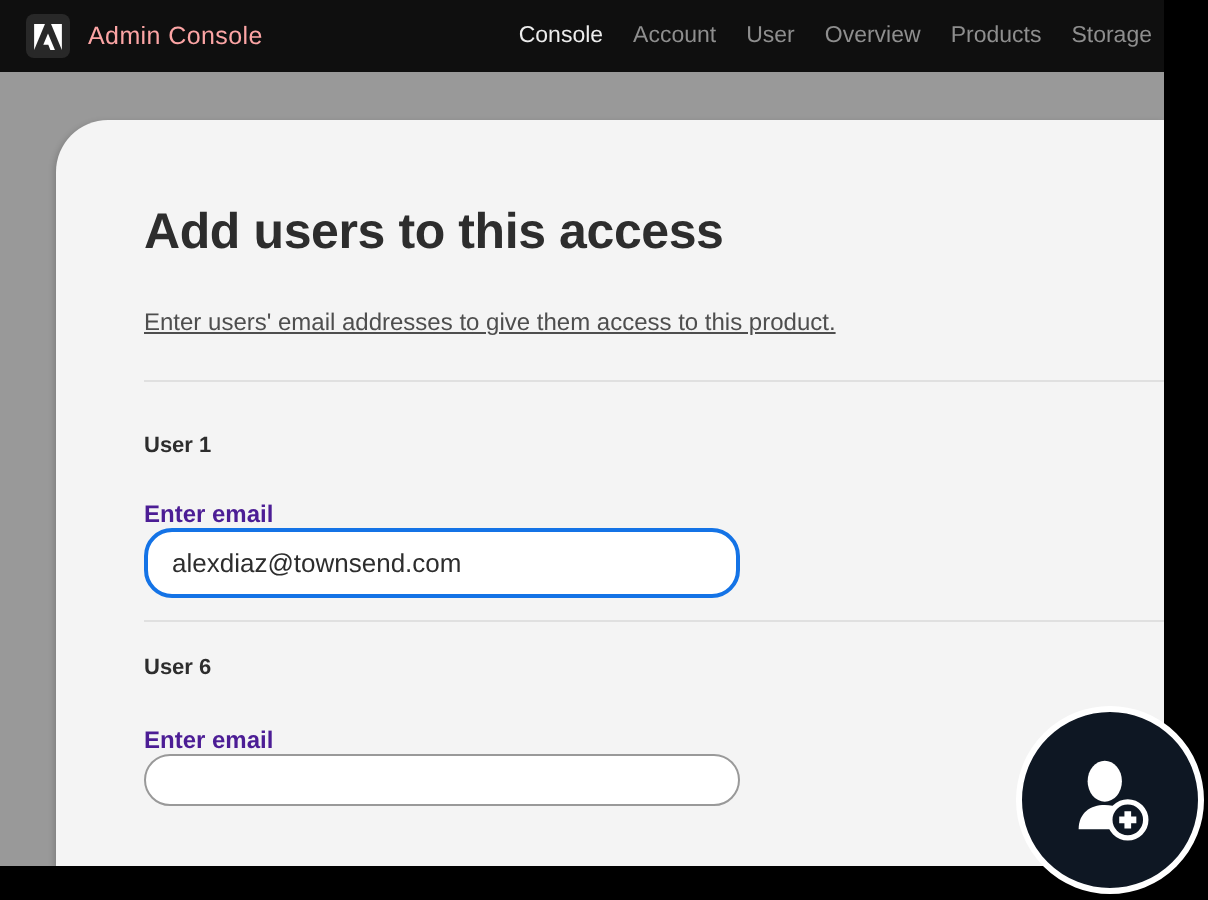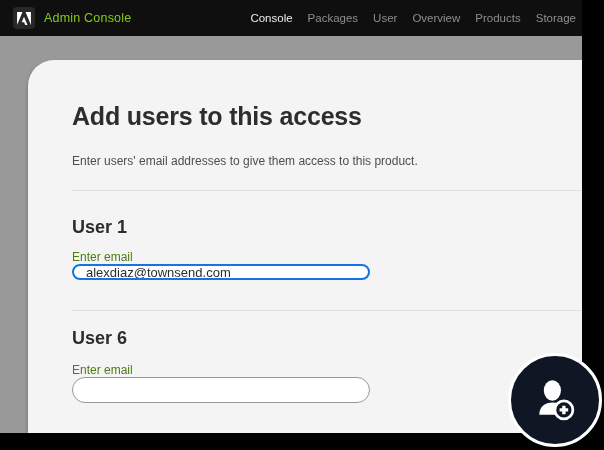--- a/index.html
+++ b/index.html
@@ -13,60 +13,60 @@
   .topbar{
     position:absolute;left:0;top:0;width:582px;height:36px;
     background:#0F0F0F;display:flex;align-items:center;
     box-sizing:border-box;padding:0 6px 0 13px;
   }
   .logo-tile{
     width:22px;height:22px;border-radius:4px;background:#282828;
     display:flex;align-items:center;justify-content:center;flex:0 0 auto;
   }
   .logo-tile svg{display:block;}
-  .app-title{color:#84cc16;font-size:12.5px;margin-left:9px;letter-spacing:.2px;}
+  .app-title{color:#fca5a5;font-size:12.5px;margin-left:9px;letter-spacing:.2px;}
   .nav{margin-left:auto;display:flex;align-items:center;gap:15px;}
   .nav-item{font-size:11.5px;color:#8E8E8E;cursor:pointer;white-space:nowrap;}
   .nav-item.active{color:#ECECEC;}
   
   .page-bg{
     position:absolute;left:0;top:36px;width:582px;height:397px;
     background:#999999;
   }
   
   .card{
     position:absolute;left:28px;top:60px;width:554px;height:373px;
     background:#F4F4F4;border-top-left-radius:26px;
     box-shadow:-1px 1px 3px rgba(0,0,0,0.18);
   }
   .card-title{
     position:absolute;left:44px;top:42px;
     font-size:25px;font-weight:700;color:#2D2D2D;letter-spacing:-0.2px;
   }
   .card-subtitle{
     position:absolute;left:44px;top:94px;
-    font-size:12px;color:#4E4E4E;
+    font-size:12px;color:#4E4E4E;text-decoration:underline;
   }
   .divider{position:absolute;left:44px;right:0;height:1px;background:#E0E0E0;}
   .divider-1{top:130px;}
   .divider-2{top:250px;}
-  .user-label{position:absolute;left:44px;font-size:18px;font-weight:700;color:#2D2D2D;}
+  .user-label{position:absolute;left:44px;font-size:11px;font-weight:700;color:#2D2D2D;}
   .user-label-1{top:157px;}
   .user-label-2{top:268px;}
-  .field-label{position:absolute;left:44px;font-size:12px;color:#4d7c0f;}
+  .field-label{position:absolute;left:44px;font-size:12px;color:#4c1d95;font-weight:bold;}
   .field-label-1{top:190px;}
   .field-label-2{top:303px;}
   .email-input{
     position:absolute;left:44px;width:298px;box-sizing:border-box;
     border-radius:14px;background:#FFFFFF;outline:none;
     font-family:"Liberation Sans", sans-serif;font-size:13px;color:#2D2D2D;
     padding:0 12px;
   }
   .email-input.focused{
-    top:204px;height:16px;border:2px solid #1473E6;
+    top:204px;height:35px;border:2px solid #1473E6;
   }
   .email-input.blank{
     top:317px;height:26px;border:1px solid #999999;
   }
   
   .fab{
     position:absolute;left:508px;top:353px;width:88px;height:88px;
     border-radius:50%;background:#0E1723;border:3px solid #FFFFFF;
     display:flex;align-items:center;justify-content:center;
     cursor:pointer;z-index:5;
@@ -79,21 +79,21 @@
   <div class="logo-tile">
     <svg width="14" height="13" viewBox="0 0 36.4 34.1" aria-hidden="true">
       <path fill="#FFFFFF" d="M0,0 H14.2 L0,34.1 Z"></path>
       <path fill="#FFFFFF" d="M22.2,0 H36.4 V34.1 Z"></path>
       <path fill="#FFFFFF" d="M18.2,12.5 L27.3,34.1 H21.3 L18.6,27.2 H12 Z"></path>
     </svg>
   </div>
   <span class="app-title">Admin Console</span>
   <div class="nav">
     <span class="nav-item active">Console</span>
-    <span class="nav-item">Packages</span>
+    <span class="nav-item">Account</span>
     <span class="nav-item">User</span>
     <span class="nav-item">Overview</span>
     <span class="nav-item">Products</span>
     <span class="nav-item">Storage</span>
   </div>
 </div>
 
 <div class="page-bg"></div>
 
 <div class="card">

